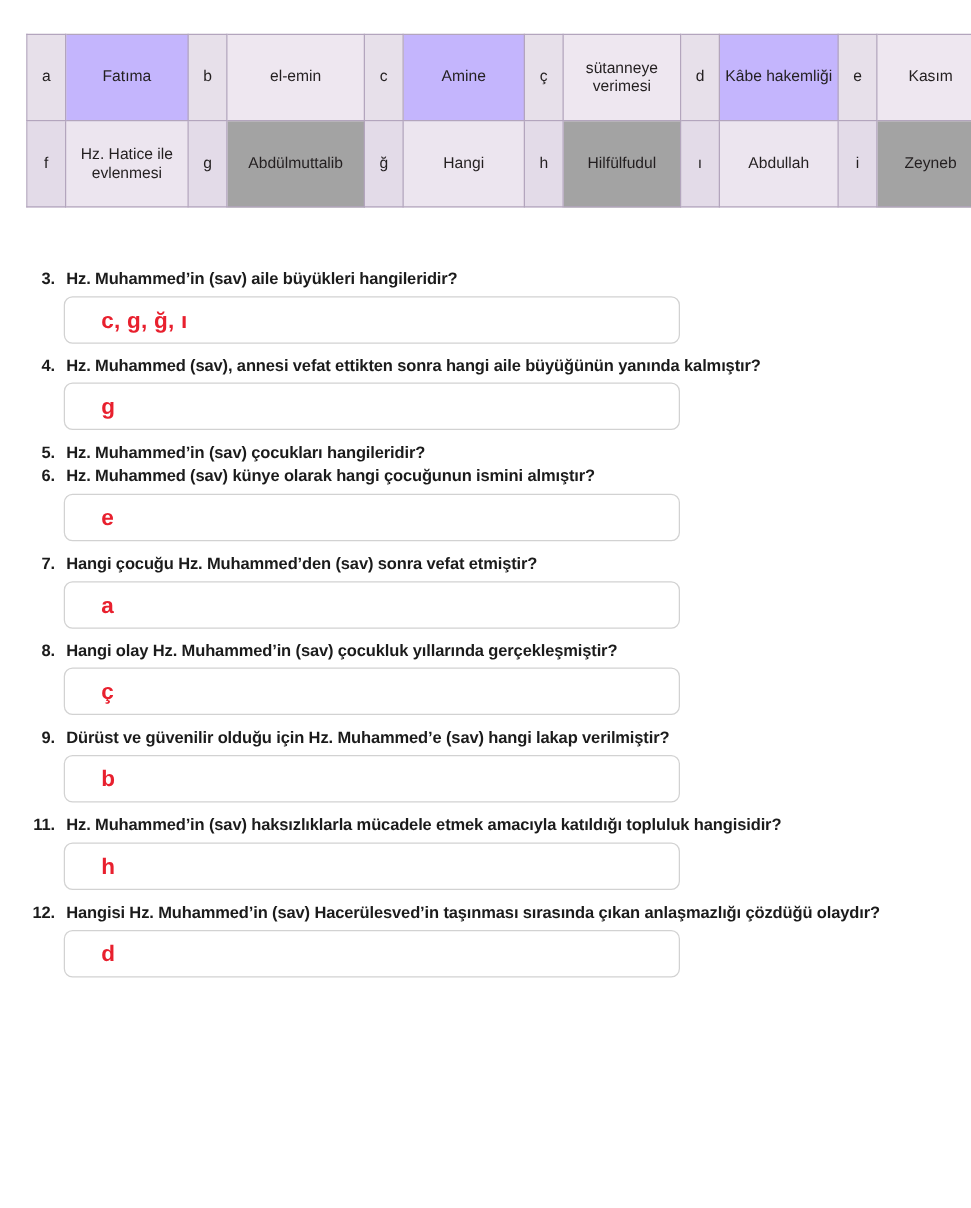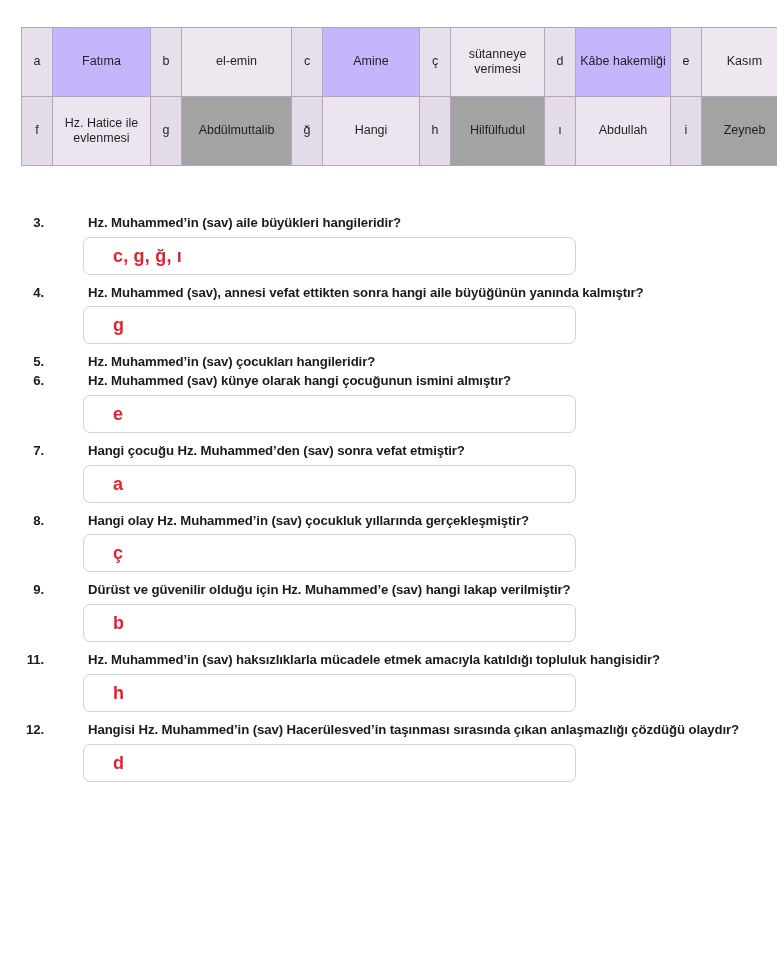--- a/index.html
+++ b/index.html
@@ -98,24 +98,23 @@
   .qnum {
     width: 32px;
     flex: 0 0 32px;
     text-align: right;
     padding-right: 9px;
     box-sizing: border-box;
   }
   .qtext {
     flex: 1 1 auto;
     padding-right: 2px;
-    margin-left: 35px;
   }
   .answerbox {
-    margin-left: 62px;
+    margin-left: 30px;
     margin-top: 4px;
     margin-bottom: 9px;
     width: 493px;
     height: 38px;
     box-sizing: border-box;
     border: 1px solid #d2d2d2;
     border-radius: 7px;
     background: #ffffff;
     display: flex;
     align-items: center;

